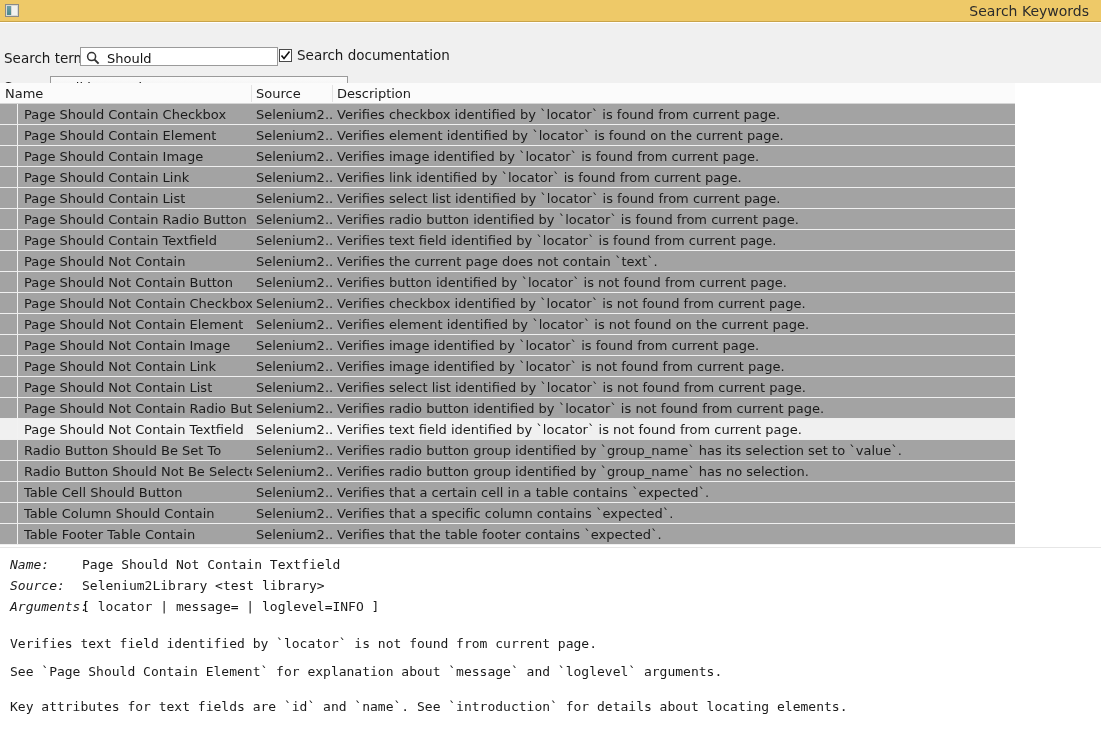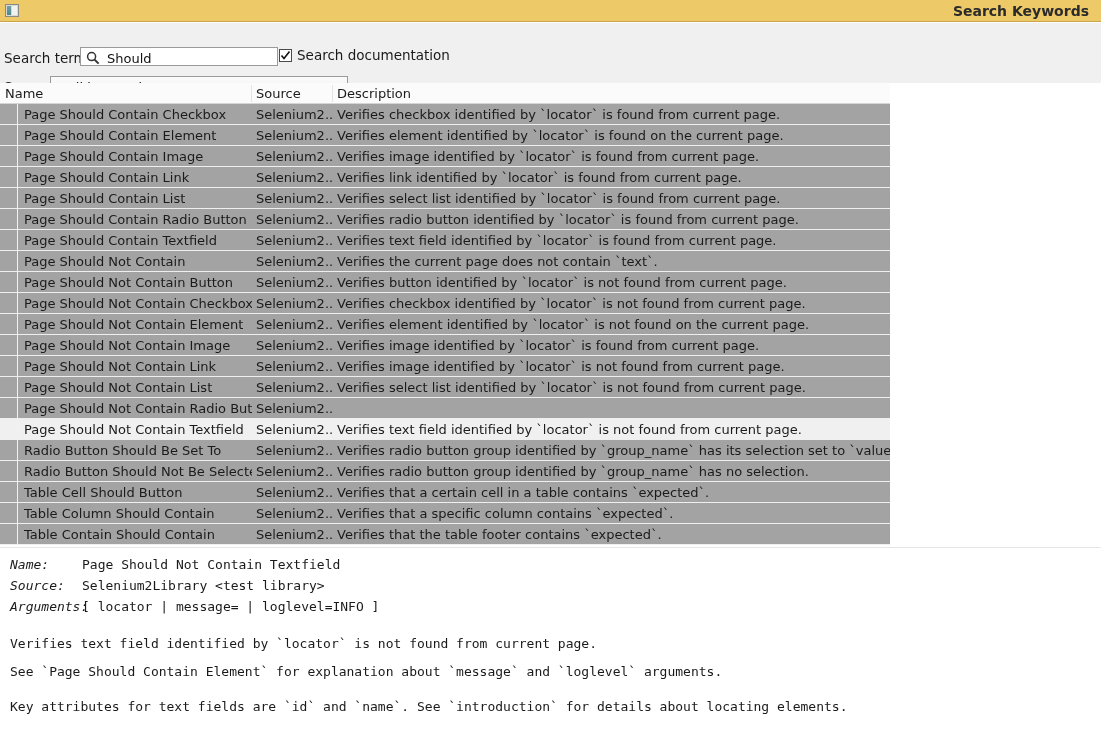--- a/index.html
+++ b/index.html
@@ -10,21 +10,20 @@
     font-family: "DejaVu Sans", "Liberation Sans", sans-serif;
     overflow: hidden;
   }
 
   
   #titlebar {
     position: absolute; left: 0; top: 0;
     width: 1101px; height: 22px;
     background: #eec968;
     border-bottom: 1px solid #c9a44a;
-    font-weight: bold;
   }
   #titlebar .title {
     position: absolute; right: 12px; top: 1px;
     font-size: 14px; color: #2b2b2b;
     line-height: 20px;
     white-space: nowrap;
   }
   #app-icon {
     position: absolute; left: 5px; top: 4px;
     width: 14px; height: 13px;
@@ -103,21 +102,21 @@
     line-height: 17px; white-space: nowrap;
   }
   #source-arrow {
     position: absolute; right: 8px; top: 6px;
     width: 9px; height: 6px;
   }
 
   
   #table-wrap {
     position: absolute; left: 0; top: 83px;
-    width: 890px; height: 464px;
+    width: 1015px; height: 464px;
     background: #ffffff;
     overflow: hidden;
   }
   #thead {
     position: relative;
     height: 21px;
     background: #fbfbfb;
     border-bottom: 1px solid #d5d5d5;
   }
   #thead .th {
@@ -324,20 +323,21 @@
       <div class="row">
         <div class="gutter"></div>
         <div class="c name">Page Should Not Contain List</div>
         <div class="c source">Selenium2...</div>
         <div class="c desc">Verifies select list identified by `locator` is not found from current page.</div>
       </div>
       <div class="row">
         <div class="gutter"></div>
         <div class="c name">Page Should Not Contain Radio Butt...</div>
         <div class="c source">Selenium2...</div>
+        <div class="c desc">Verifies radio button identified by `locator` is not found from current page.</div>
       </div>
       <div class="row selected">
         <div class="gutter"></div>
         <div class="c name">Page Should Not Contain Textfield</div>
         <div class="c source">Selenium2...</div>
         <div class="c desc">Verifies text field identified by `locator` is not found from current page.</div>
       </div>
       <div class="row">
         <div class="gutter"></div>
         <div class="c name">Radio Button Should Be Set To</div>
@@ -357,21 +357,21 @@
         <div class="c desc">Verifies that a certain cell in a table contains `expected`.</div>
       </div>
       <div class="row">
         <div class="gutter"></div>
         <div class="c name">Table Column Should Contain</div>
         <div class="c source">Selenium2...</div>
         <div class="c desc">Verifies that a specific column contains `expected`.</div>
       </div>
       <div class="row">
         <div class="gutter"></div>
-        <div class="c name">Table Contain Should Contain</div>
+        <div class="c name">Table Footer Table Contain</div>
         <div class="c source">Selenium2...</div>
         <div class="c desc">Verifies that the table footer contains `expected`.</div>
       </div>
     </div>
 </div>
 
 <div id="detail">
   <div class="meta-row" id="meta-name">
     <div class="meta-key">Name:</div>
     <div class="meta-val">Page Should Not Contain Textfield</div>

